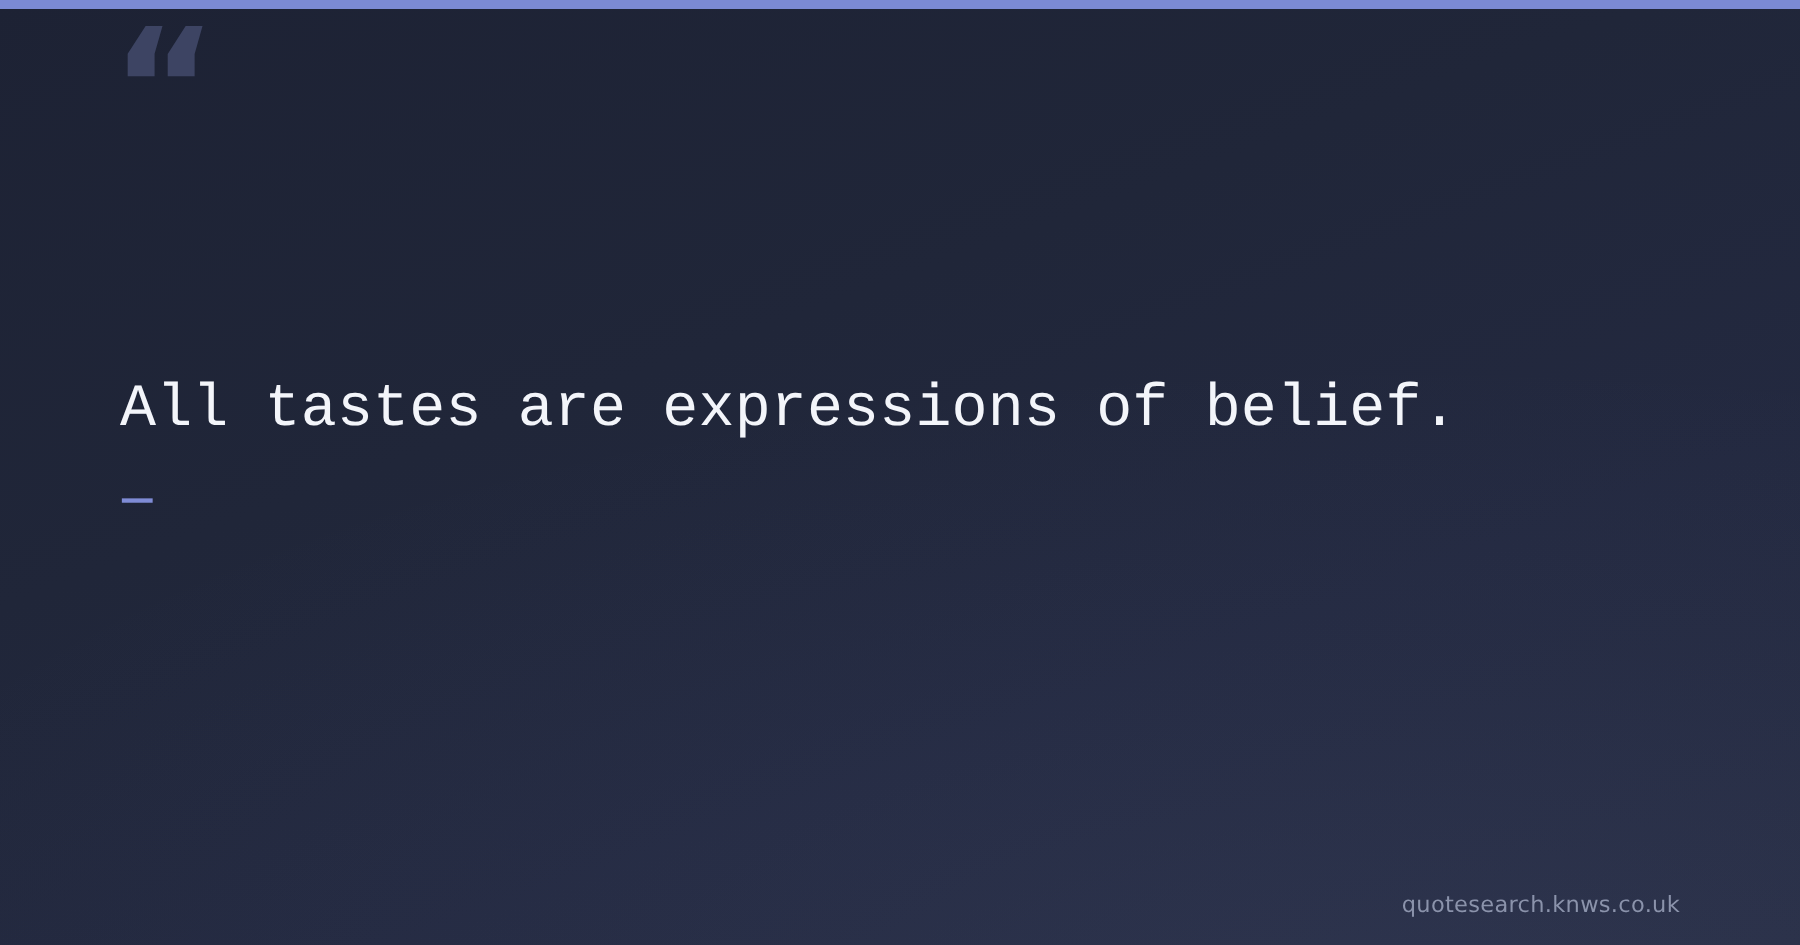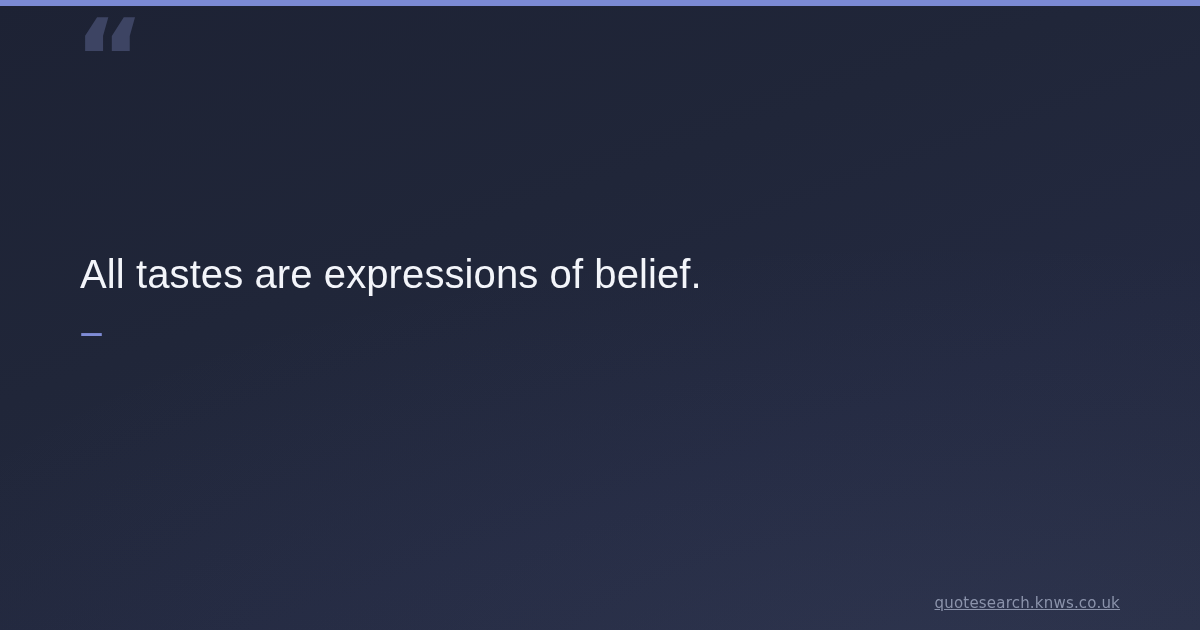--- a/index.html
+++ b/index.html
@@ -70,21 +70,21 @@
   .content-block {
     position: absolute;
     left: 80px;
     top: 248px;
     width: 1040px;
     z-index: 3;
   }
 
   .quote-text {
     margin: 0;
-    font-family: Liberation Sans, sans-serif;
+    font-family: Liberation Mono, monospace;
     font-size: 40px;
     font-weight: 400;
     line-height: 1.32;
     color: #f3f5fa;
     letter-spacing: 0.1px;
     max-width: 980px;
   }
 
   .quote-author {
     margin: 19px 0 0 0;
@@ -107,21 +107,20 @@
   .site-footer {
     position: absolute;
     right: 80px;
     bottom: 18px;
     z-index: 3;
     font-family: "DejaVu Sans", "Liberation Sans", sans-serif;
     font-size: 15px;
     font-weight: 400;
     color: #8b93ab;
     letter-spacing: 0.2px;
-    text-decoration: underline;
   }
 </style>
 </head>
 <body>
 
 <div id="quote-card">
 
   <div class="accent-bar"></div>
 
   <div class="quote-mark">“</div>

